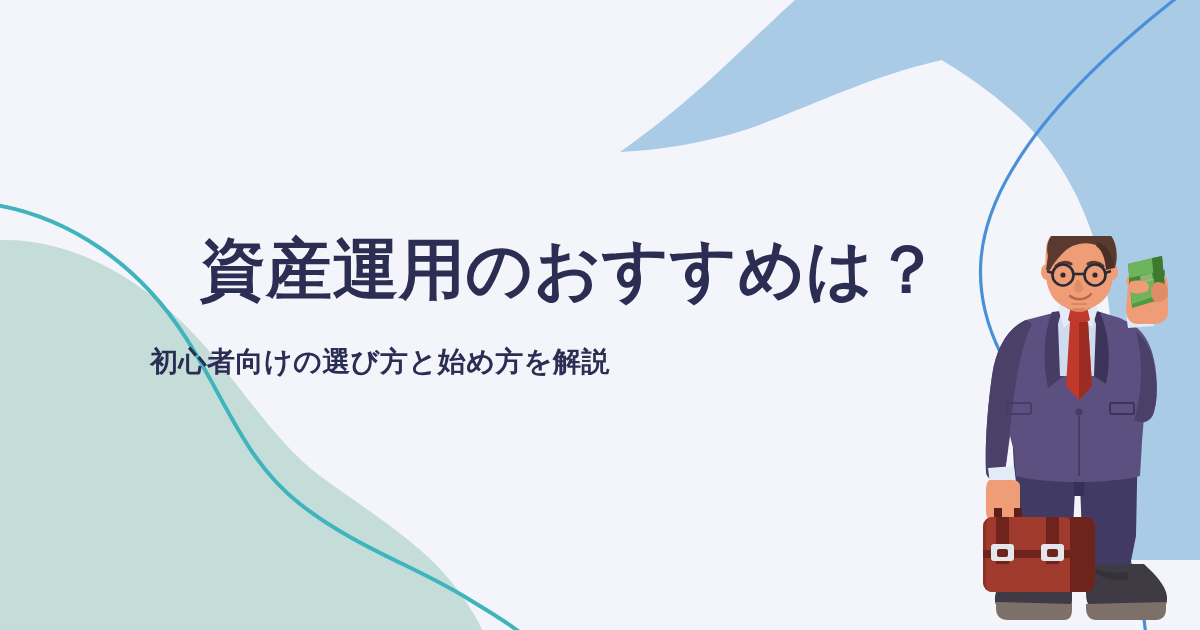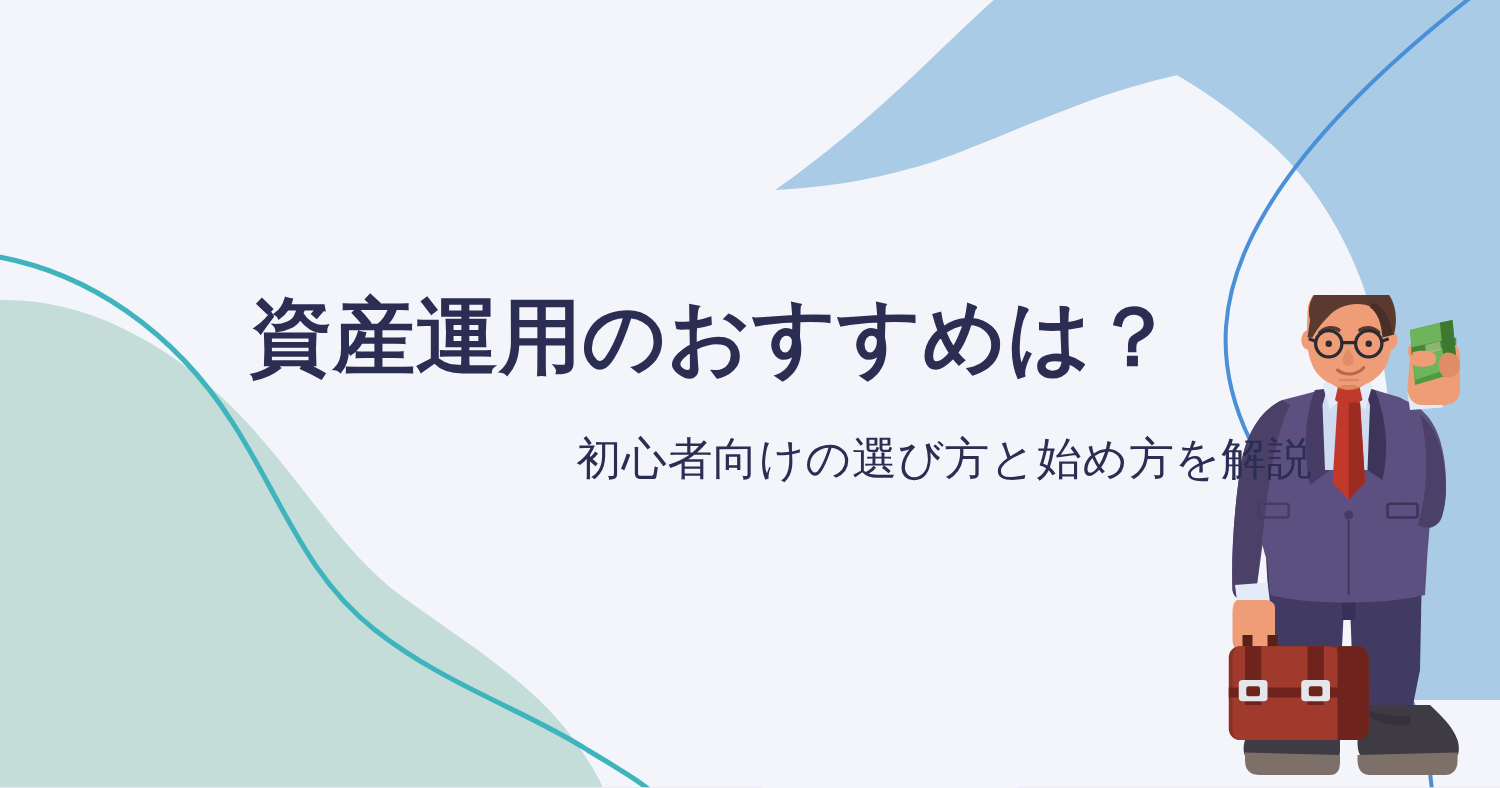--- a/index.html
+++ b/index.html
@@ -8,21 +8,21 @@
     background: #ffffff;
   }
   body {
     font-family: "Liberation Sans", "DejaVu Sans", sans-serif;
   }
   .canvas {
     position: relative;
     width: 1200px;
     height: 630px;
     overflow: hidden;
-    background: #c4b5fd;
+    background: #f97316;
   }
   .bg-layer {
     position: absolute;
     inset: 0;
     width: 1200px;
     height: 630px;
   }
   .text-block {
     position: absolute;
     left: 0;
@@ -42,24 +42,24 @@
     font-weight: bold;
     color: #2b2d52;
     letter-spacing: 0.5px;
     white-space: nowrap;
   }
   .subtitle {
     position: absolute;
     left: 150px;
     top: 344px;
     width: 900px;
-    text-align: right;
-    font-size: 36px;
+    text-align: left;
+    font-size: 28px;
     line-height: 1.3;
-    font-weight: normal;
+    font-weight: bold;
     color: #2b2d52;
     letter-spacing: 0.5px;
     white-space: nowrap;
   }
   .character {
     position: absolute;
     left: 960px;
     top: 236px;
     width: 240px;
     height: 394px;

